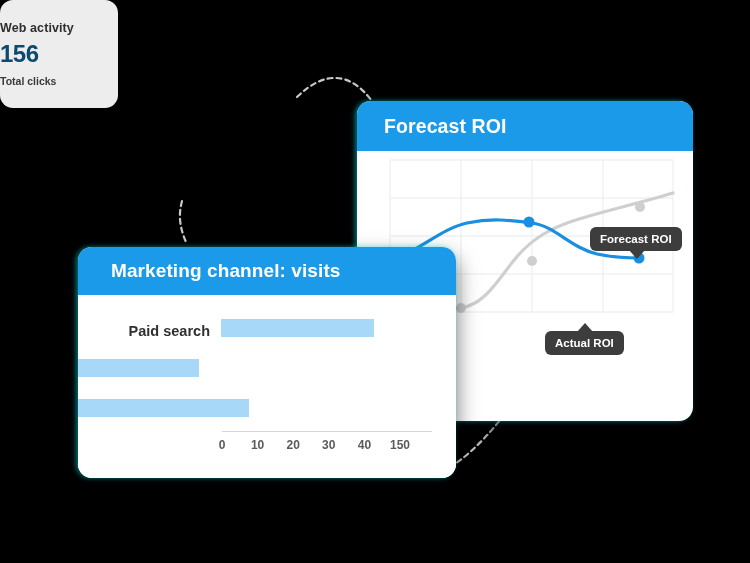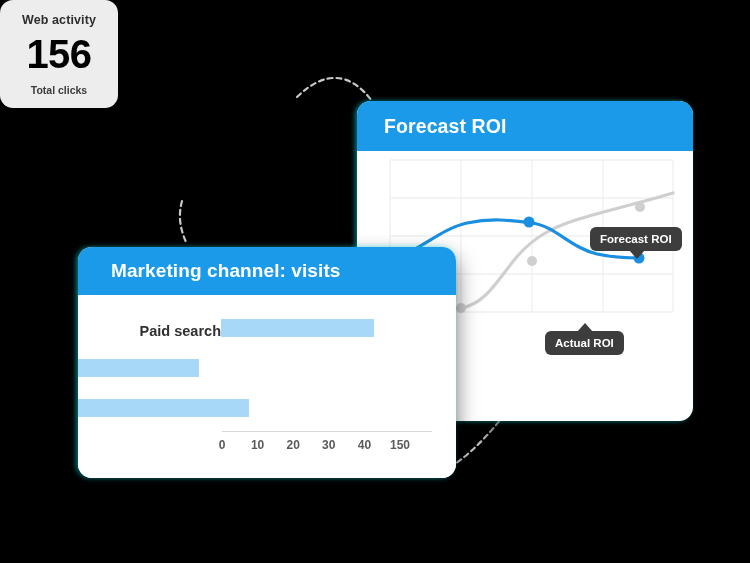--- a/index.html
+++ b/index.html
@@ -17,25 +17,25 @@
 
   
   .card { position:absolute; border-radius:14px; background:#ffffff; }
   .card-shadow { box-shadow: 0 10px 22px rgba(0,0,0,.55), 0 2px 6px rgba(0,0,0,.45); }
   .cyan-edge { box-shadow: -2px 0 5px rgba(0,220,230,.55), 0 10px 22px rgba(0,0,0,.55); }
 
   
   #kpi-card {
     left:179px; top:92px; width:118px; height:108px;
     background:#ededed; border-radius:13px;
-    display:flex; flex-direction:column; align-items:center; justify-content:center;
+    display:flex; flex-direction:column; justify-content:center;
     box-shadow:0 6px 16px rgba(0,0,0,.5);
   }
   #kpi-title { font-size:12.5px; font-weight:700; color:#2f2f2f; letter-spacing:.1px; }
-  #kpi-value { font-size:40px; font-weight:700; color:#000000; line-height:1.05; margin-top:6px; letter-spacing:-.5px; }
+  #kpi-value { font-size:24px; font-weight:700; color:#0c4a6e; line-height:1.05; margin-top:6px; letter-spacing:-.5px; }
   #kpi-sub { font-size:10.5px; font-weight:700; color:#3a3a3a; margin-top:9px; }
 
   
   #forecast-card {
     left:357px; top:101px; width:336px; height:320px;
     background:#fff; border-radius:14px; overflow:hidden;
   }
   #forecast-header {
     height:50px; background:#1a9ae8;
     display:flex; align-items:center; padding-left:27px;
@@ -52,21 +52,21 @@
     height:48px; background:#1a9ae8;
     display:flex; align-items:center; padding-left:33px;
   }
   #marketing-title { color:#fff; font-size:19px; font-weight:700; letter-spacing:.1px; }
   #marketing-body { position:relative; height:183px; background:#fff; }
 
   
   .bar-rows { position:absolute; left:0; top:18px; width:100%; }
   .bar-row { display:flex; align-items:center; height:36px; margin-bottom:4px; }
   .bar-label {
-    width:143px; text-align:right; 
+    width:143px; text-align:right; padding-right:11px;
     font-size:14.5px; font-weight:600; color:#303030;
   }
   .bar-track { position:relative; height:36px; flex:1; }
   .bar-fill { position:absolute; left:0; top:6px; height:18px; background:#a8d8f8; border-radius:0; }
   .axis-line { position:absolute; left:144px; right:24px; top:136px; height:1px; background:#d8d8d8; }
   .axis-ticks { position:absolute; left:144px; top:143px; width:178px; height:20px; }
   .tick-label { position:absolute; font-size:12px; font-weight:600; color:#5a5a5a; transform:translateX(-50%); }
 
   
   #line-chart { position:absolute; left:0; top:0; width:336px; height:198px; }

